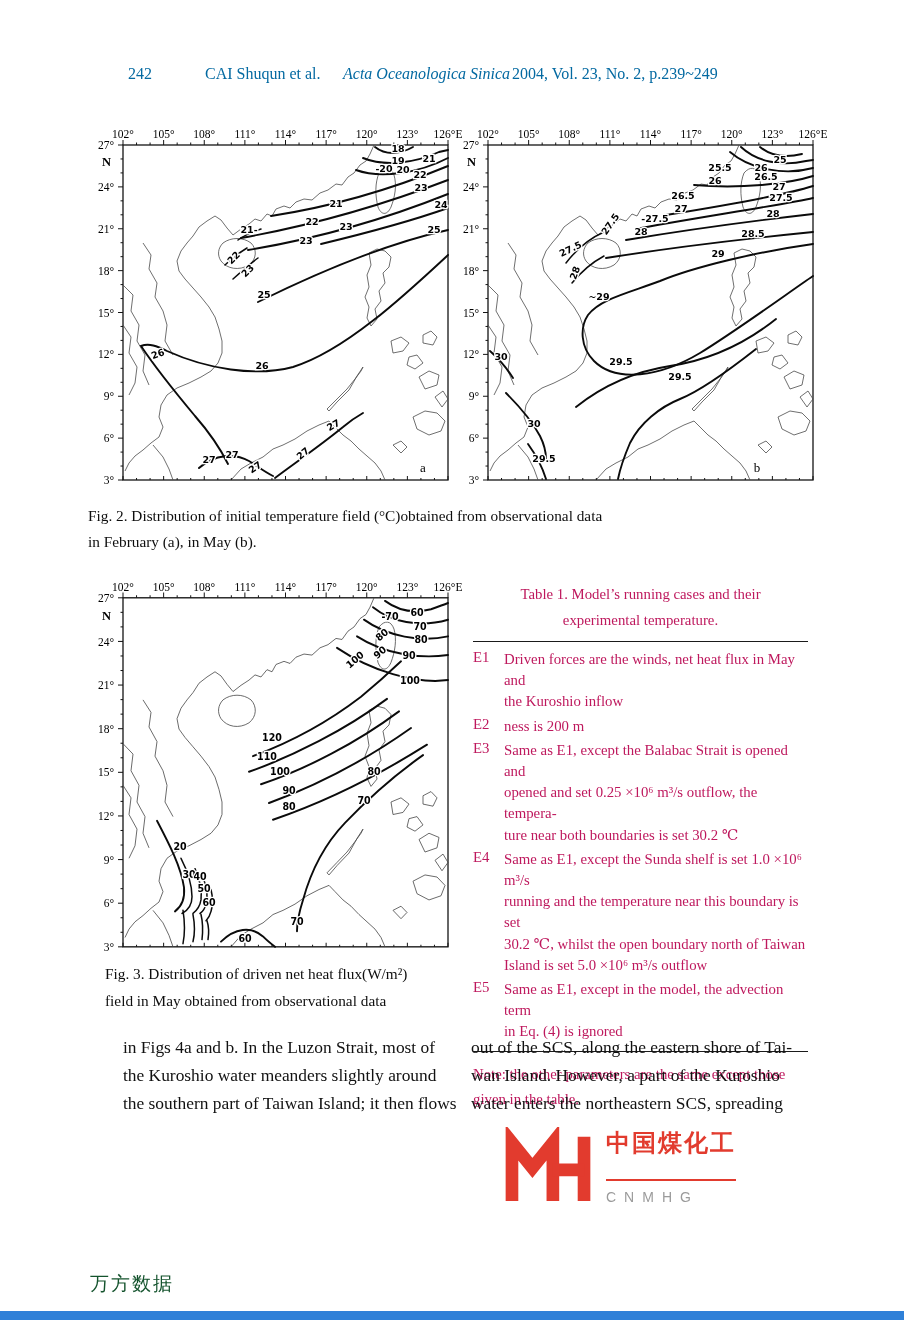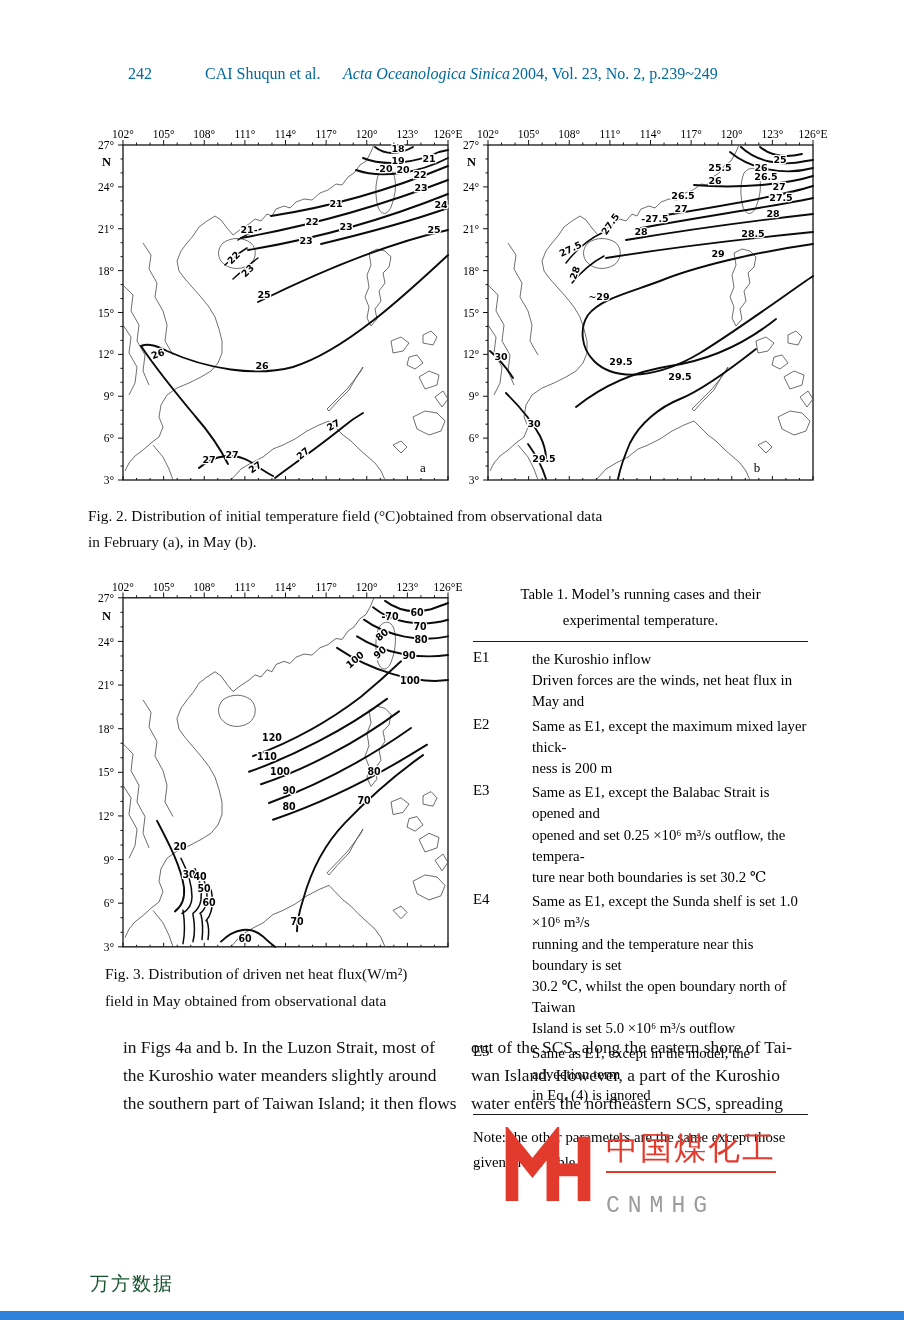--- a/index.html
+++ b/index.html
@@ -17,38 +17,38 @@
   line.tk{stroke:#151515;stroke-width:1;}
   text.tick{font:11.5px "Liberation Serif","DejaVu Serif",serif;fill:#000;text-anchor:middle;}
   text.tickl{text-anchor:end;}
   text.nlab{font-weight:bold;font-size:12.5px;}
   text.cl{font:bold 9.5px "DejaVu Sans","Liberation Sans",sans-serif;fill:#000;
           paint-order:stroke;stroke:#fff;stroke-width:2.6px;text-anchor:middle;}
   text.corner{font:13px "Liberation Serif",serif;fill:#000;text-anchor:middle;}
   
   .cap{position:absolute;text-align:left;font-size:15.3px;line-height:26px;color:#0e0e0e;}
   
-  .tbl{position:absolute;left:473px;top:581px;width:335px;font-size:14.8px;color:#000000;}
+  .tbl{position:absolute;left:473px;top:581px;width:335px;font-size:14.8px;color:#be185d;}
   .tbl .ttitle{text-align:center;line-height:26px;}
   .tbl .rule{border-top:1.6px solid #1a1a1a;margin-top:8px;}
   .tbl .rows{margin-top:7px;}
-  .trow{display:flex;margin-bottom:3px;gap:28px;}
+  .trow{display:flex;margin-bottom:3px;}
   .tid{width:31px;flex:none;}
   .tl div{line-height:21.2px;}
   .tnote{margin-top:10px;line-height:25px;}
   
   .col{position:absolute;top:1034px;width:347px;font-size:17.4px;}
   .col div{line-height:27.8px;white-space:nowrap;}
   
   .logo{position:absolute;left:502px;top:1127px;display:flex;align-items:flex-start;}
   .logo-text{margin-left:12px;}
-  .logo-cn{font-family:"DejaVu Sans","Liberation Sans",sans-serif;font-size:32px;font-weight:normal;
-           letter-spacing:2px;padding-bottom:0;border-bottom:2.5px solid;}
-  .logo-en{font-family:Liberation Mono, monospace;font-size:23px;letter-spacing:8px;
-           margin-top:20px;}
+  .logo-cn{font-family:"DejaVu Sans","Liberation Sans",sans-serif;font-size:24px;font-weight:bold;
+           letter-spacing:2px;padding-bottom:20px;border-bottom:2.5px solid;}
+  .logo-en{font-family:Liberation Sans, sans-serif;font-size:14px;letter-spacing:8px;
+           margin-top:8px;}
   
   .wm{position:absolute;left:90px;top:1271px;font-family:"DejaVu Sans","Liberation Sans",sans-serif;
       font-size:19px;color:#14532d;letter-spacing:2px;text-align:right;}
   .footbar{position:absolute;left:0;right:0;bottom:0;height:9px;}
 </style>
 </head>
 <body>
 
 <div class="page">
 
@@ -516,28 +516,27 @@
   <div class="tbl">
     <div class="ttitle">
       <div>Table 1.  Model’s running cases and their</div>
       <div>experimental temperature.</div>
     </div>
     <div class="rule"></div>
     <div class="rows">
         <div class="trow">
           <span class="tid">E1</span>
           <div class="tl">
+            <div>Driven forces are the winds, net heat flux in May and</div>
             <div>the Kuroshio inflow</div>
-            <div>Driven forces are the winds, net heat flux in May and</div>
           </div>
         </div>
         <div class="trow">
           <span class="tid">E2</span>
           <div class="tl">
-            <div>Same as E1, except the maximum mixed layer thick-</div>
             <div>ness is 200 m</div>
           </div>
         </div>
         <div class="trow">
           <span class="tid">E3</span>
           <div class="tl">
             <div>Same as E1, except the Balabac Strait is opened and</div>
             <div>opened and set 0.25 ×10⁶ m³/s outflow, the tempera-</div>
             <div>ture near both boundaries is set 30.2 ℃</div>
           </div>

